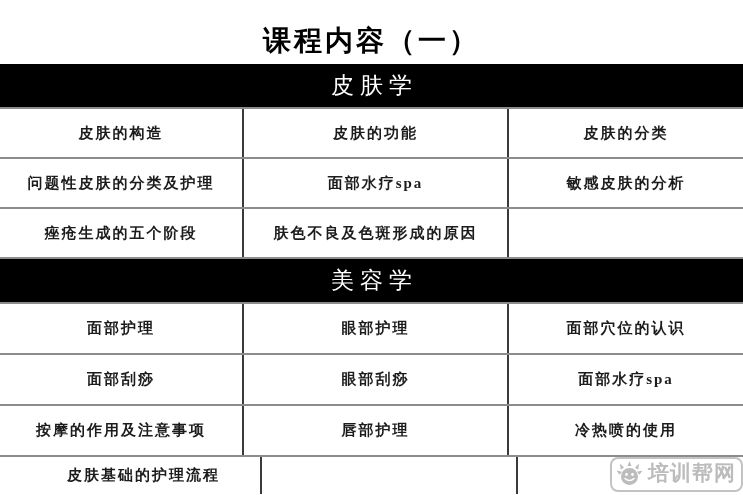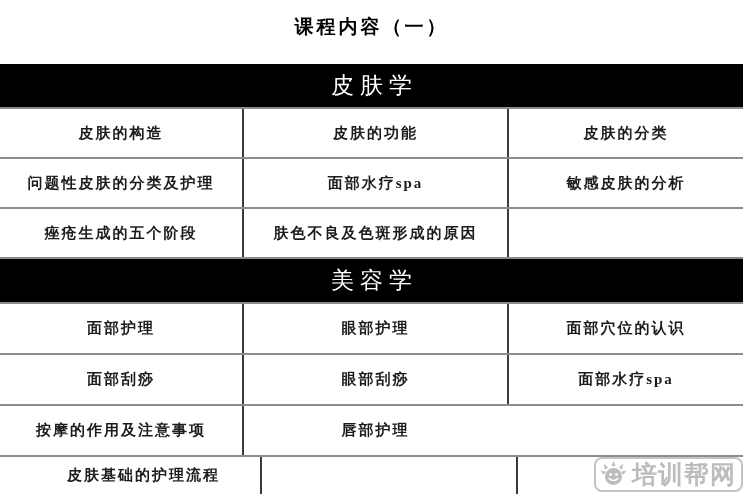--- a/index.html
+++ b/index.html
@@ -8,23 +8,23 @@
     width: 743px;
     height: 495px;
     background: #ffffff;
     overflow: hidden;
     font-family: "Liberation Serif", "DejaVu Serif", serif;
     color: #1c1c1c;
   }
   .title {
     height: 64px;
     box-sizing: border-box;
-    padding-top: 14px;
+    padding-top: 22px;
     text-align: center;
-    font-size: 19px;
+    font-size: 28px;
     font-weight: bold;
     letter-spacing: 3px;
     color: #000000;
   }
   .section-bar {
     height: 43px;
     background: #000000;
     color: #ffffff;
     display: flex;
     align-items: center;
@@ -62,22 +62,22 @@
     bottom: 3px;
     display: flex;
     align-items: center;
     gap: 5px;
     border: 2px solid #c3c3c3;
     border-radius: 8px;
     padding: 2px 5px 2px 4px;
     background: rgba(255,255,255,0.6);
   }
   .watermark-text {
-    font-family: Liberation Serif, serif;
-    font-size: 25px;
+    font-family: Liberation Mono, monospace;
+    font-size: 21px;
     font-weight: bold;
     color: #bcbcbc;
     letter-spacing: 1px;
     line-height: 1;
   }
 </style>
 </head>
 <body>
 
 <div class="page">
@@ -113,20 +113,21 @@
       <div class="cell c3">面部穴位的认识</div>
     </div>
     <div class="row">
       <div class="cell c1">面部刮痧</div>
       <div class="cell c2">眼部刮痧</div>
       <div class="cell c3">面部水疗spa</div>
     </div>
     <div class="row">
       <div class="cell c1">按摩的作用及注意事项</div>
       <div class="cell c2">唇部护理</div>
+      <div class="cell c3">冷热喷的使用</div>
     </div>
     <div class="row">
       <div class="cell c1">皮肤基础的护理流程</div>
       <div class="cell c2"></div>
       <div class="cell c3"></div>
     </div>
   </div>
 
   <div class="watermark">
     <span style="display:inline-flex;">

